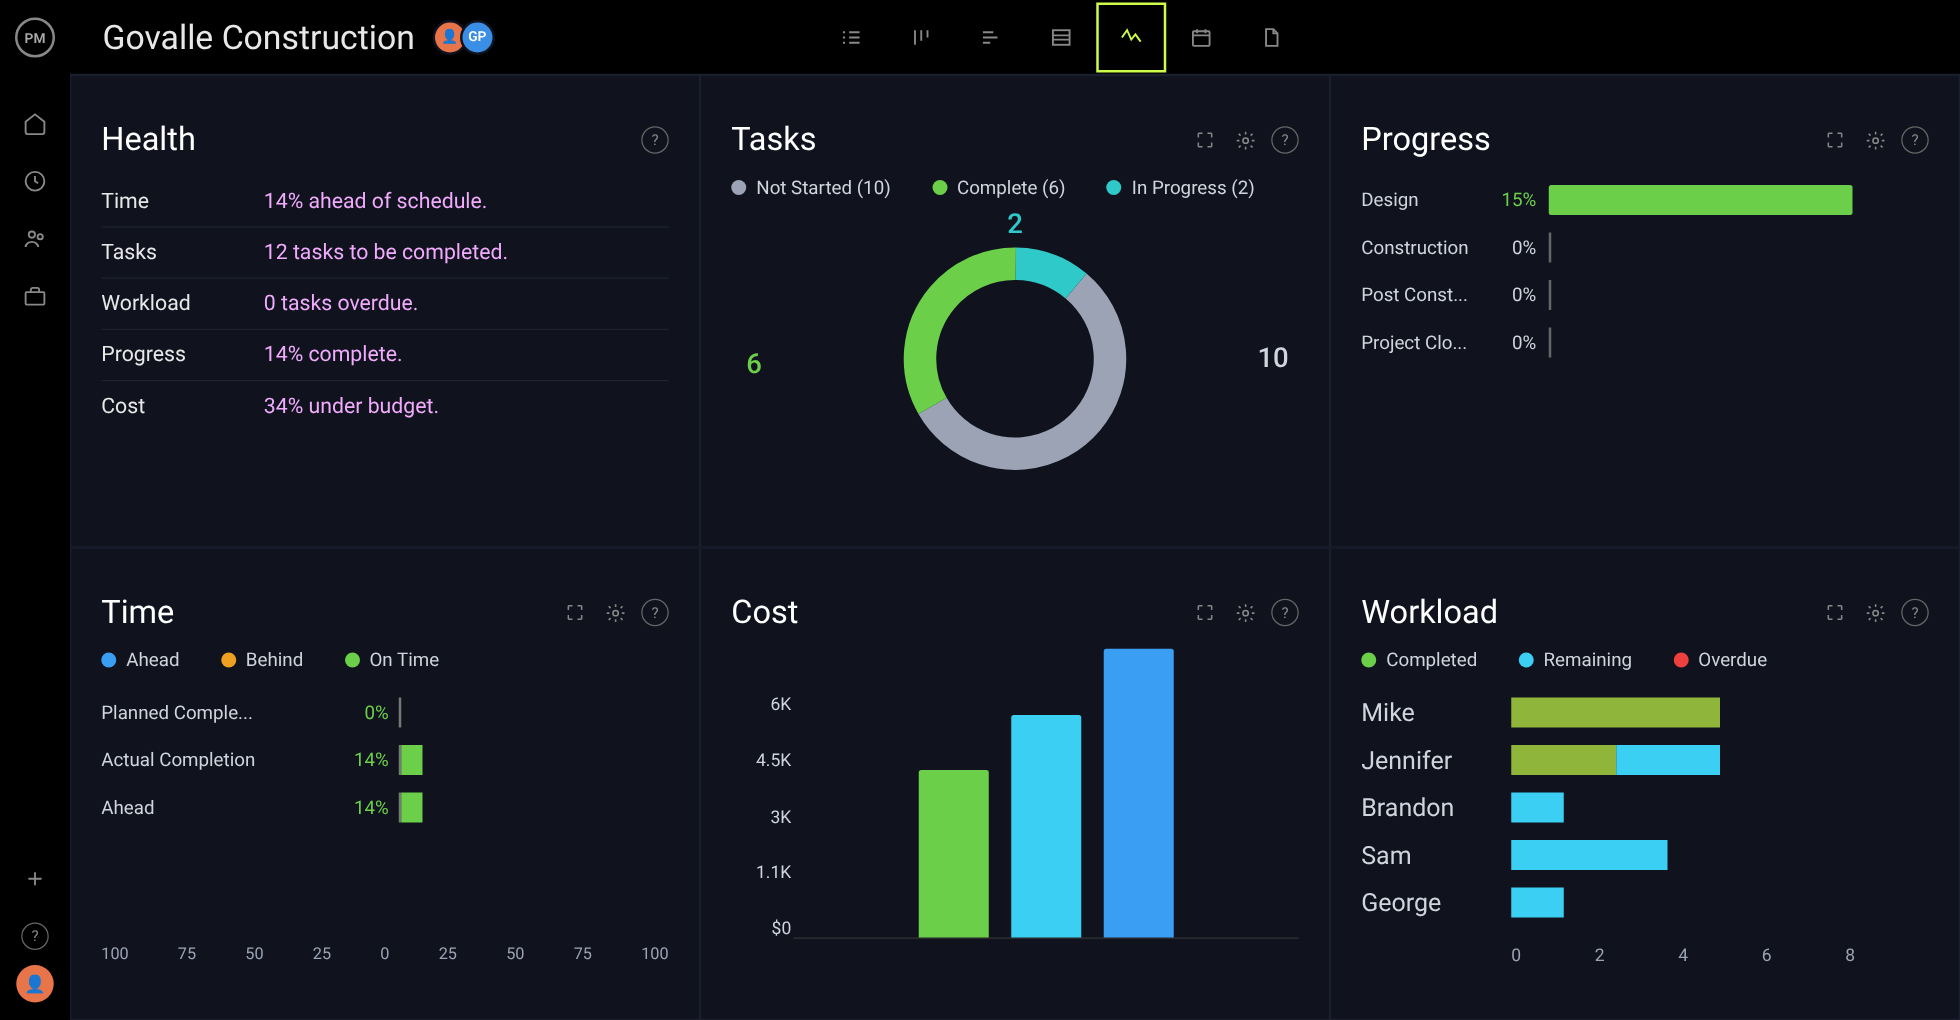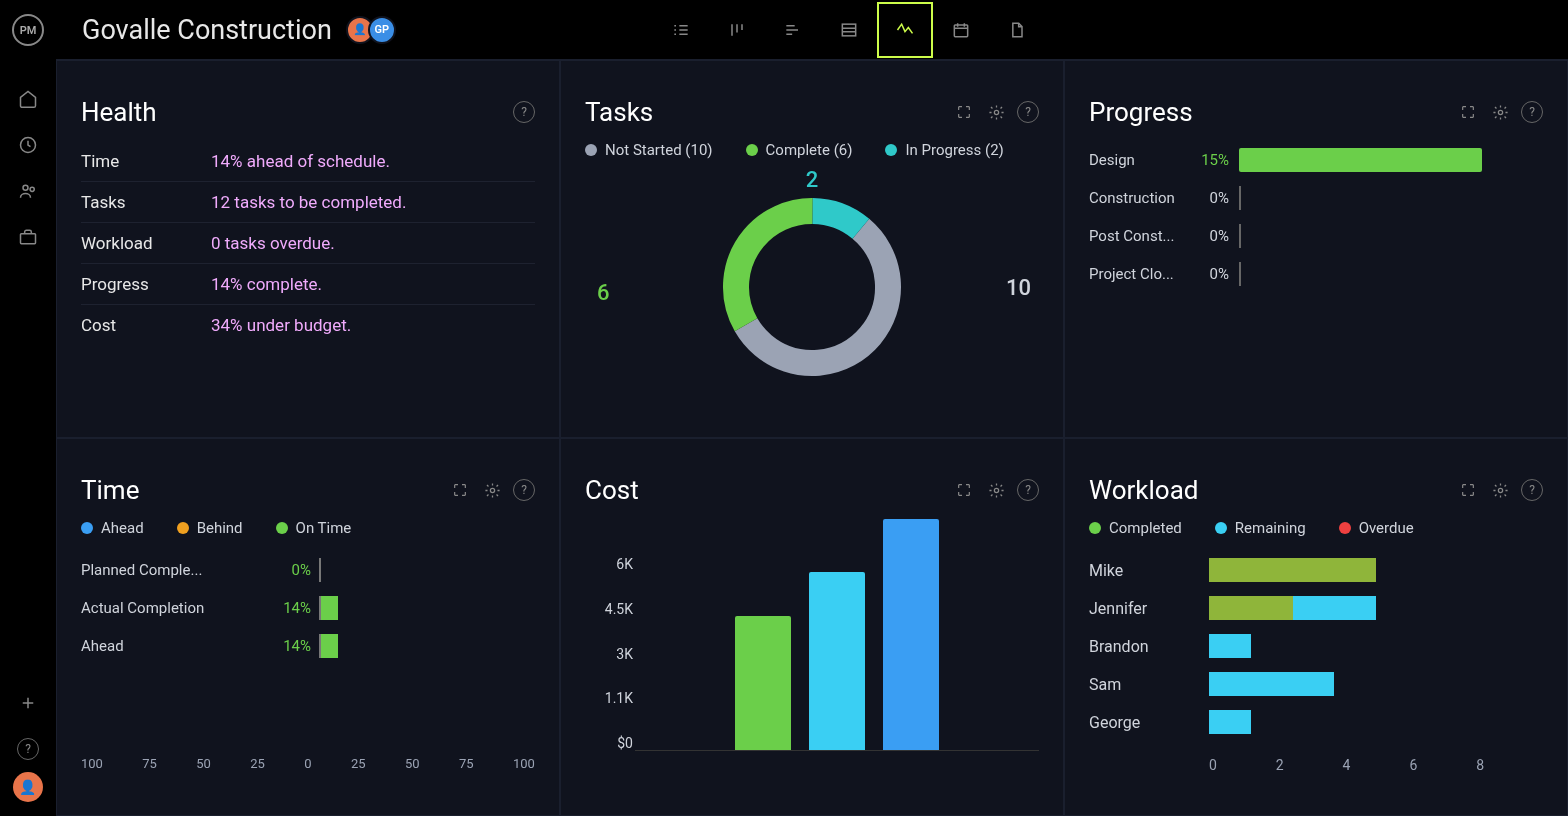--- a/index.html
+++ b/index.html
@@ -139,21 +139,21 @@
   .time-bar-area { width:140px; position:relative; height:24px;}
   .time-bar { position:absolute; height:24px; background:#6bcf4a;}
   .time-center { position:absolute; left:0; top:0; width:2px; height:24px; background:#777;}
   .time-axis { display:flex; justify-content:space-between; margin-top:auto; font-size:13px; color:#9ba3b4; padding: 8px 0;}
   
   .cost-chart { flex:1; display:flex; position:relative; padding-left:50px; padding-bottom:28px;}
   .cost-yaxis { position:absolute; left:0; top:0; bottom:28px; width:48px; display:flex; flex-direction:column; justify-content:space-between; text-align:right; font-size:14px; color:#d0d4dc;margin-top:37px;}
   .cost-bars { flex:1; display:flex; align-items:flex-end; justify-content:center; gap:18px; border-bottom:1px solid #333;}
   .cost-bar { width:56px; border-radius:2px 2px 0 0;}
   
-  .wl-row { display:flex; align-items:center; height:38px; font-size:16px;}
+  .wl-row { display:flex; align-items:center; height:38px; font-size:20px;}
   .wl-name { width:120px; color:#d0d4dc;}
   .wl-bar-area { flex:1; height:24px; display:flex;}
   .wl-seg { height:24px;}
   .wl-axis { display:flex; margin-left:120px; font-size:14px; color:#9ba3b4; padding-top:16px;}
   .wl-tick { flex:1; text-align:left;} .t-green{color:#6bcf4a;} .t-pink{color:#ef3f8f;}
 </style>
 </head>
 <body>
 
 <div class="app">

